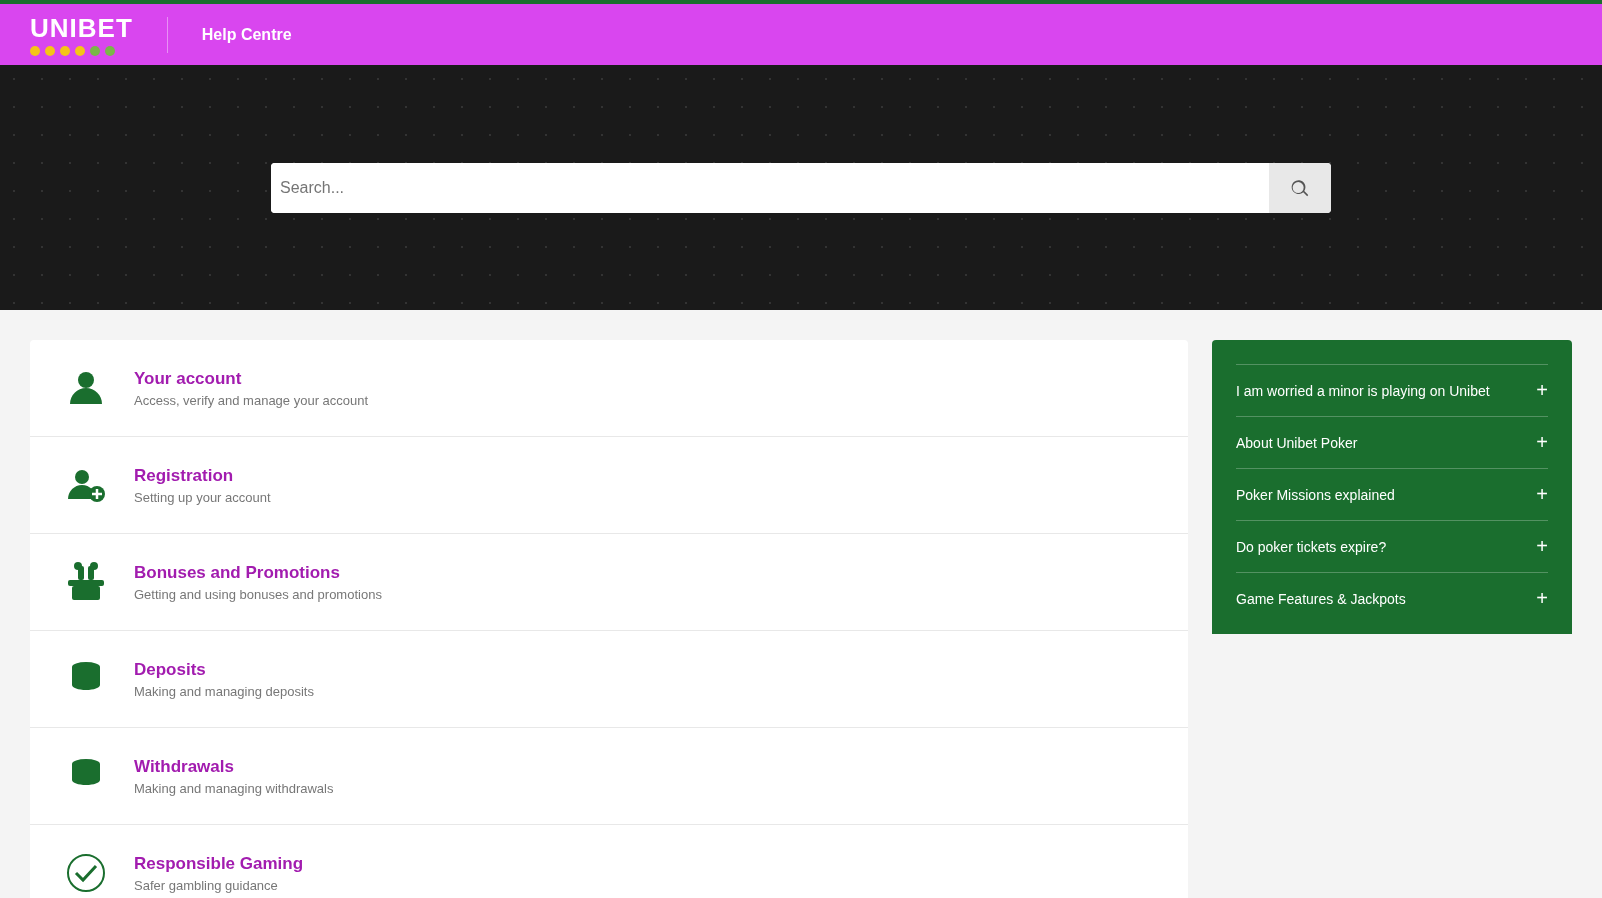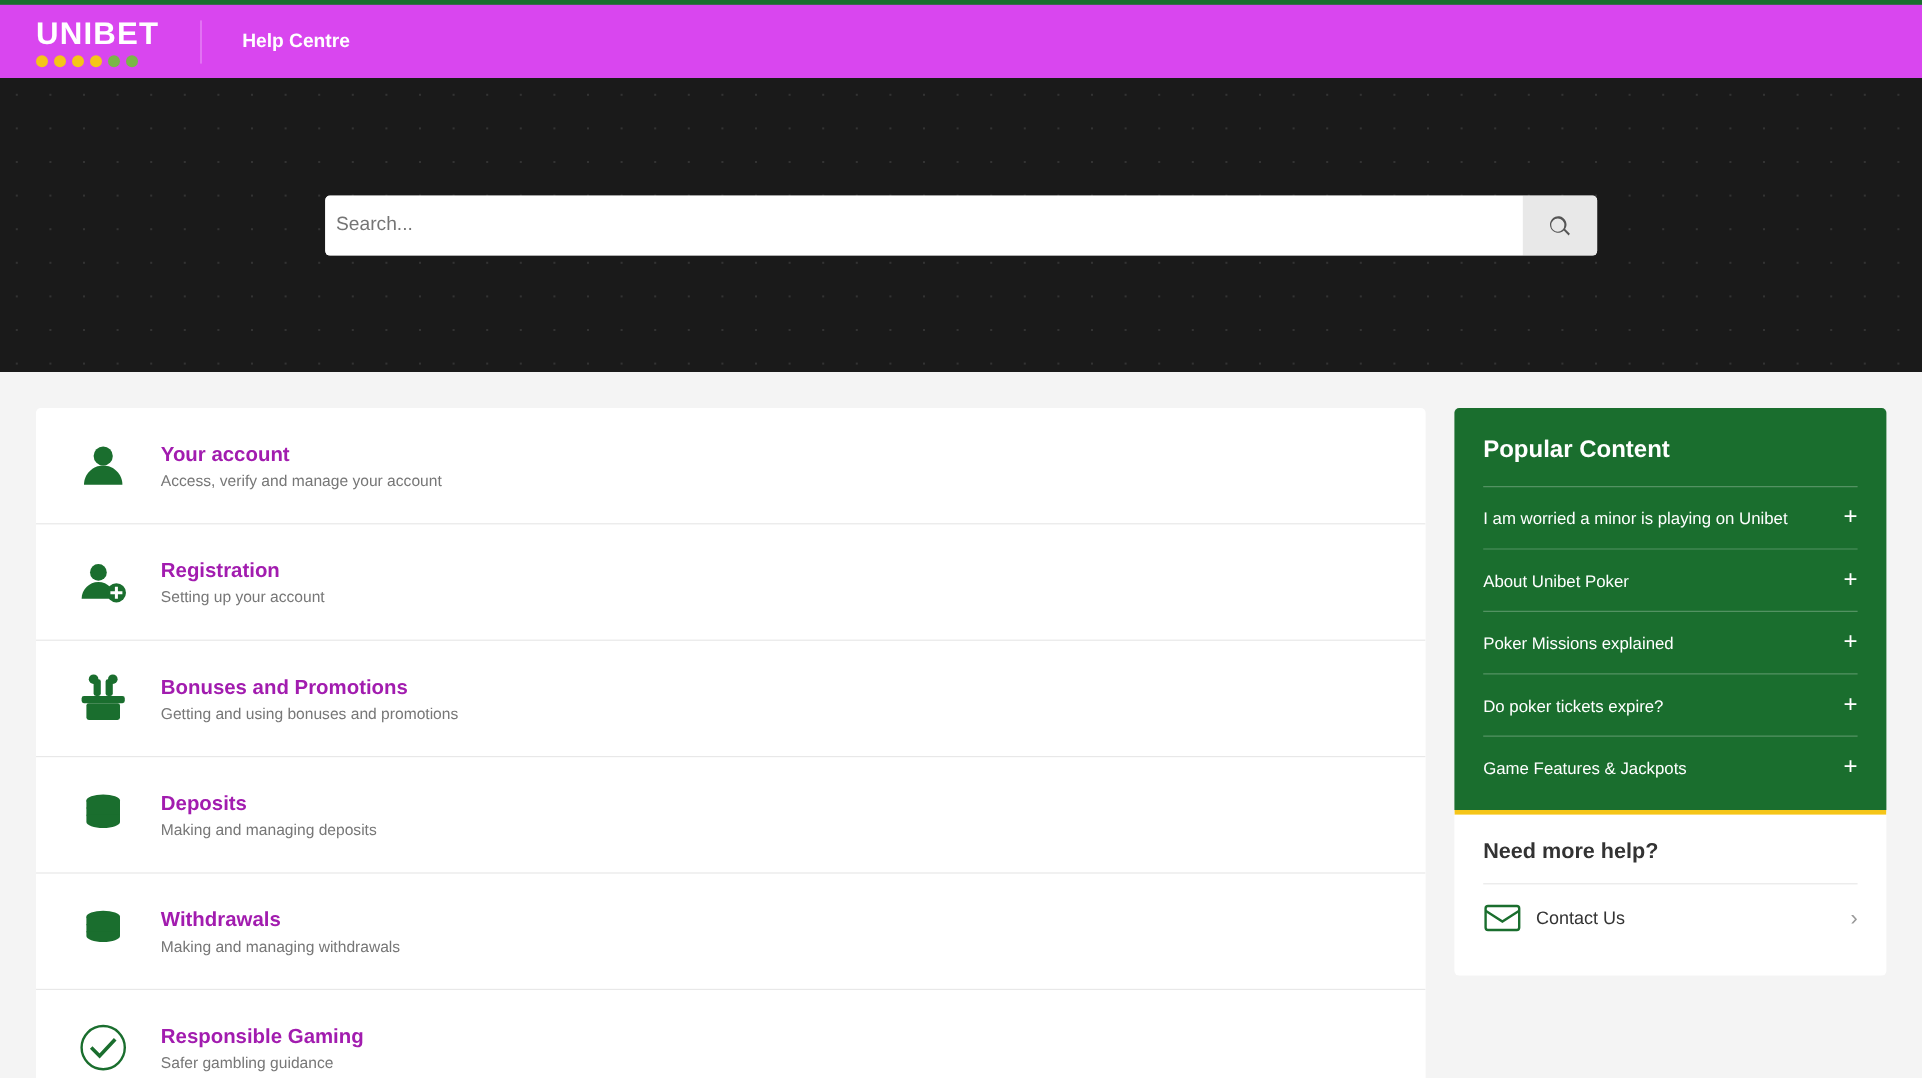--- a/index.html
+++ b/index.html
@@ -346,21 +346,20 @@
       <div class="category-text">
         <div class="category-title">Responsible Gaming</div>
         <div class="category-desc">Safer gambling guidance</div>
       </div>
     </a>
     </div>
 
   <aside class="right-panel">
 
     <div class="popular-content">
-      <div class="popular-title">Popular Content</div>
       <div id="popular-items-list">
           <div class="popular-item">
       <span class="popular-item-text">I am worried a minor is playing on Unibet</span>
       <span class="popular-item-plus">+</span>
     </div>
           <div class="popular-item">
       <span class="popular-item-text">About Unibet Poker</span>
       <span class="popular-item-plus">+</span>
     </div>
           <div class="popular-item">
@@ -371,28 +370,15 @@
       <span class="popular-item-text">Do poker tickets expire?</span>
       <span class="popular-item-plus">+</span>
     </div>
           <div class="popular-item">
       <span class="popular-item-text">Game Features &amp; Jackpots</span>
       <span class="popular-item-plus">+</span>
     </div>
         </div>
     </div>
 
-    <div class="need-help">
-      <div class="need-help-title">Need more help?</div>
-      <a class="contact-us-link" href="#">
-        <div class="contact-us-left">
-          <svg class="contact-icon" viewBox="0 0 32 32">
-            <rect x="2" y="6" width="28" height="20" rx="2" fill="none" stroke="#1a6e2e" stroke-width="2"></rect>
-            <path d="M2 10l14 9 14-9" fill="none" stroke="#1a6e2e" stroke-width="2"></path>
-          </svg>
-          <span class="contact-us-text">Contact Us</span>
-        </div>
-        <span class="contact-chevron">›</span>
-      </a>
-    </div>
 
   </aside>
 </div>
 
 </body></html>

